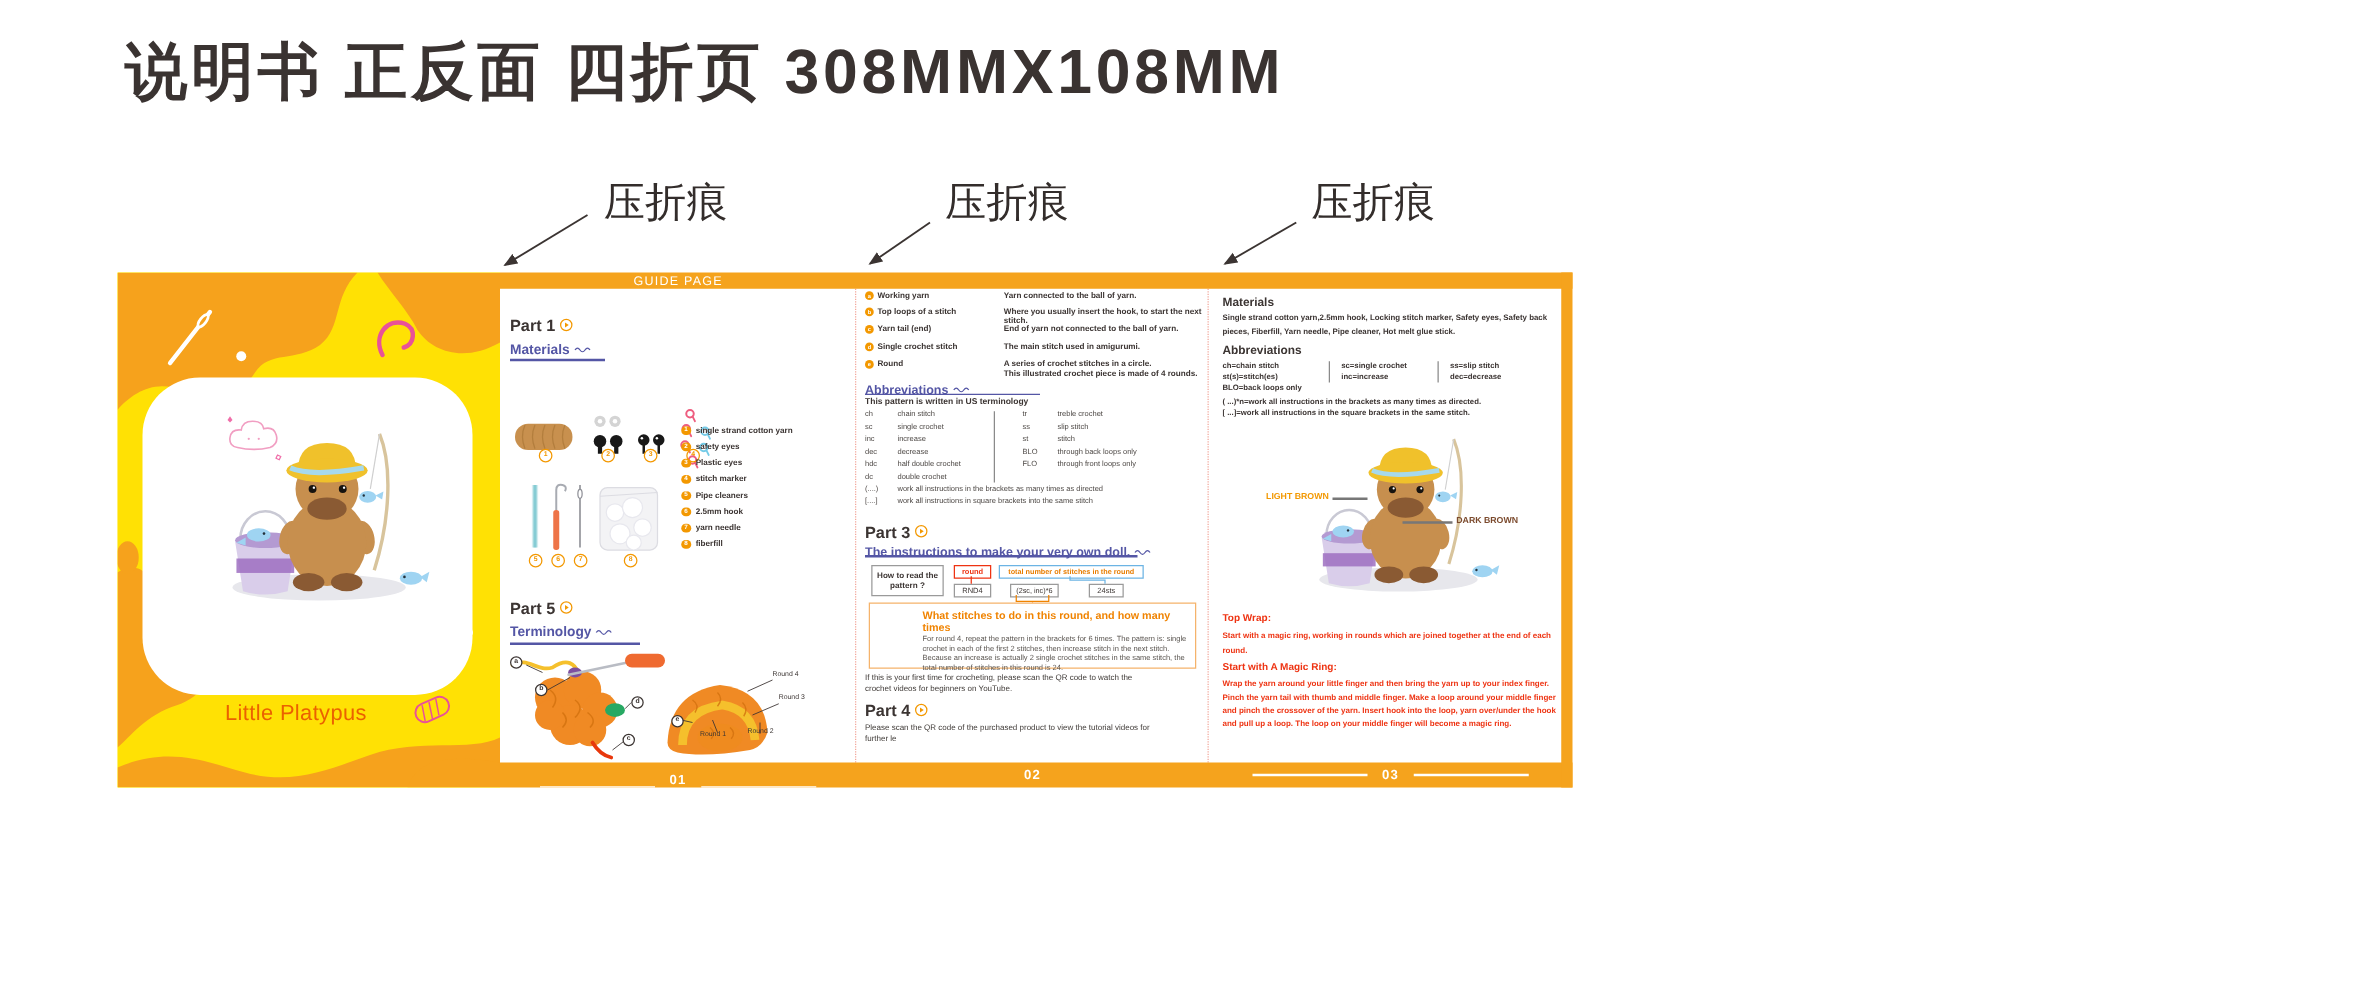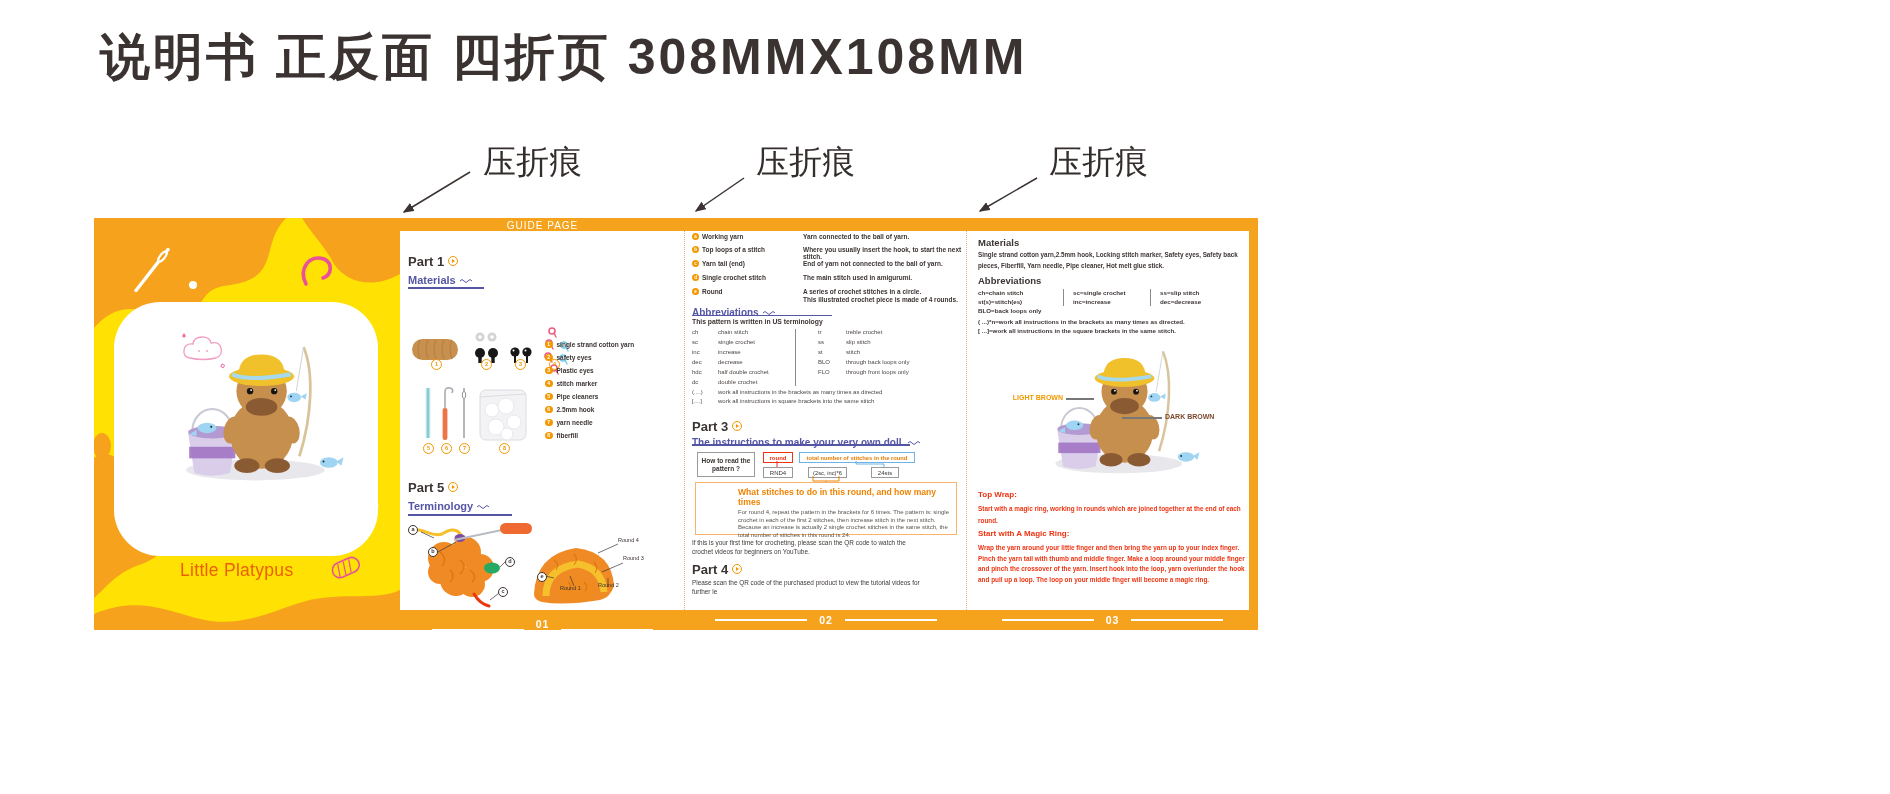--- a/index.html
+++ b/index.html
@@ -523,21 +523,21 @@
 
     <div class="foldline" style="left:590px;"></div>
     <div class="foldline" style="left:872px;"></div>
 
     <div class="footer">
       <div class="fcell" style="width:285px;align-items:flex-end;">
         <span class="ln"></span>
         <span class="pg">01</span>
         <span class="ln"></span>
       </div>
-      <div class="fcell" style="width:282px;">
+      <div class="fcell" style="width:282px;flex-direction:column;">
         <span class="ln"></span>
         <span class="pg">02</span>
         <span class="ln"></span>
       </div>
       <div class="fcell" style="width:291px;">
         <span class="ln"></span>
         <span class="pg">03</span>
         <span class="ln"></span>
       </div>
     </div>

